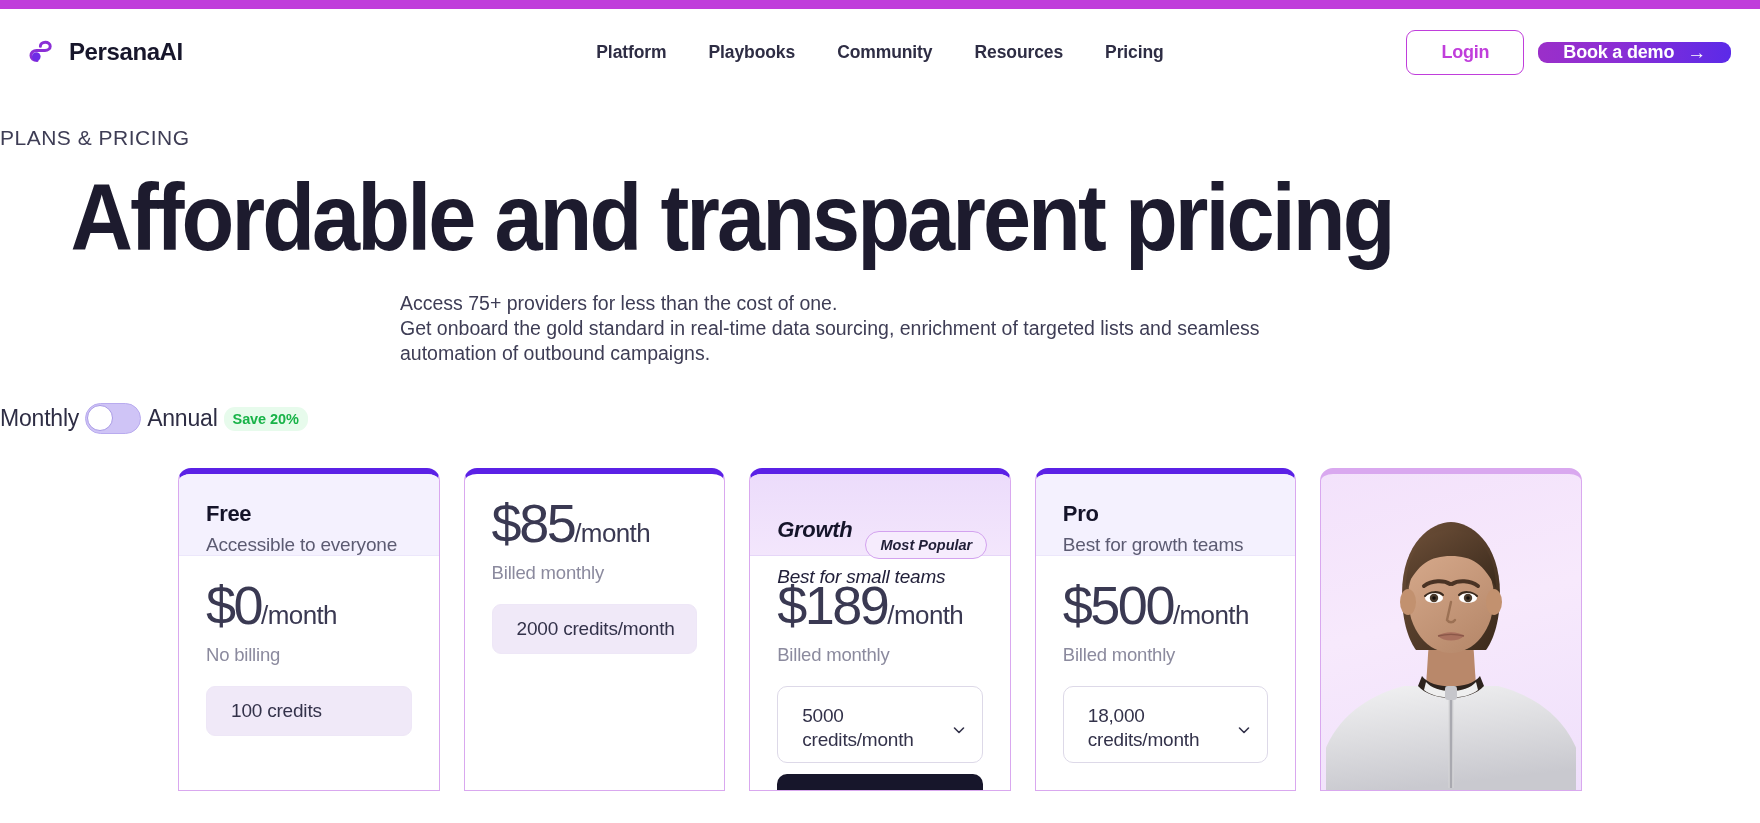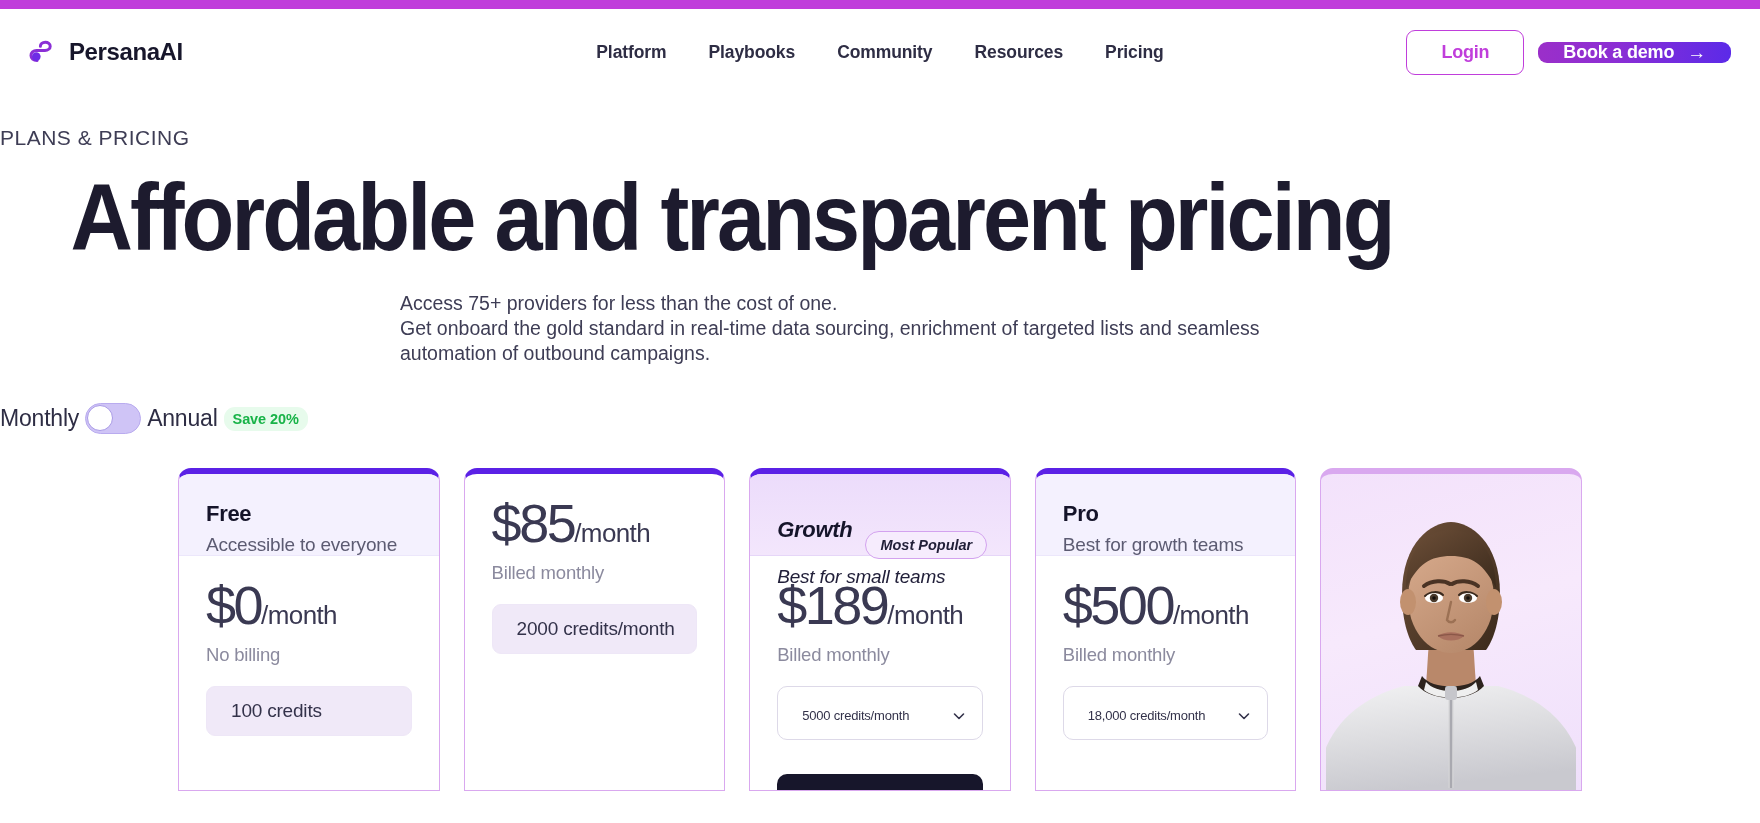--- a/index.html
+++ b/index.html
@@ -270,21 +270,21 @@
     min-height: 50px;
     display: flex;
     align-items: center;
   }
   .credits-select {
     margin-top: 20px;
     background: #ffffff;
     border: 1.2px solid #ddd9e8;
     border-radius: 10px;
     padding: 17px 15px 11px 24px;
-    font-size: 13px;
+    font-size: 19px;
     color: #33324a;
     line-height: 1.24;
     letter-spacing: -0.2px;
     min-height: 54px;
     display: flex;
     align-items: center;
     justify-content: space-between;
     gap: 8px;
     cursor: pointer;
   }

